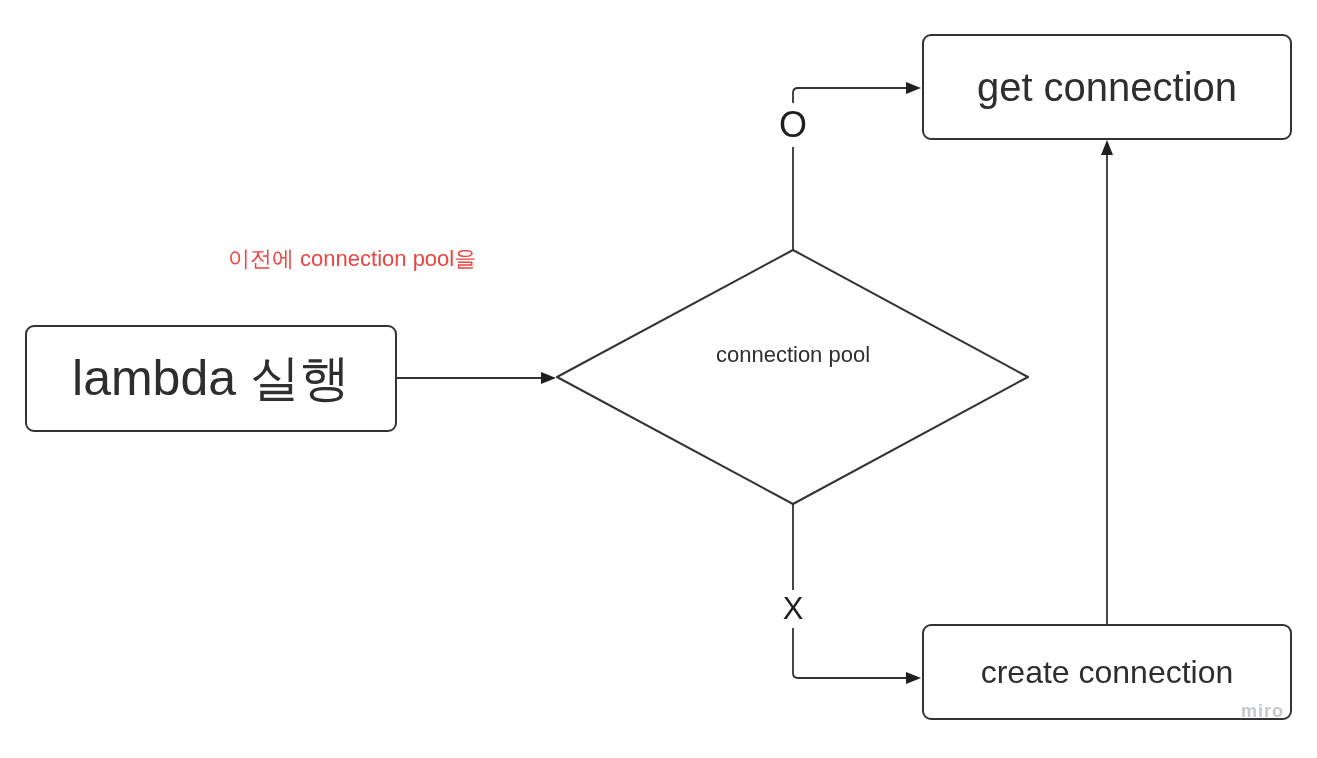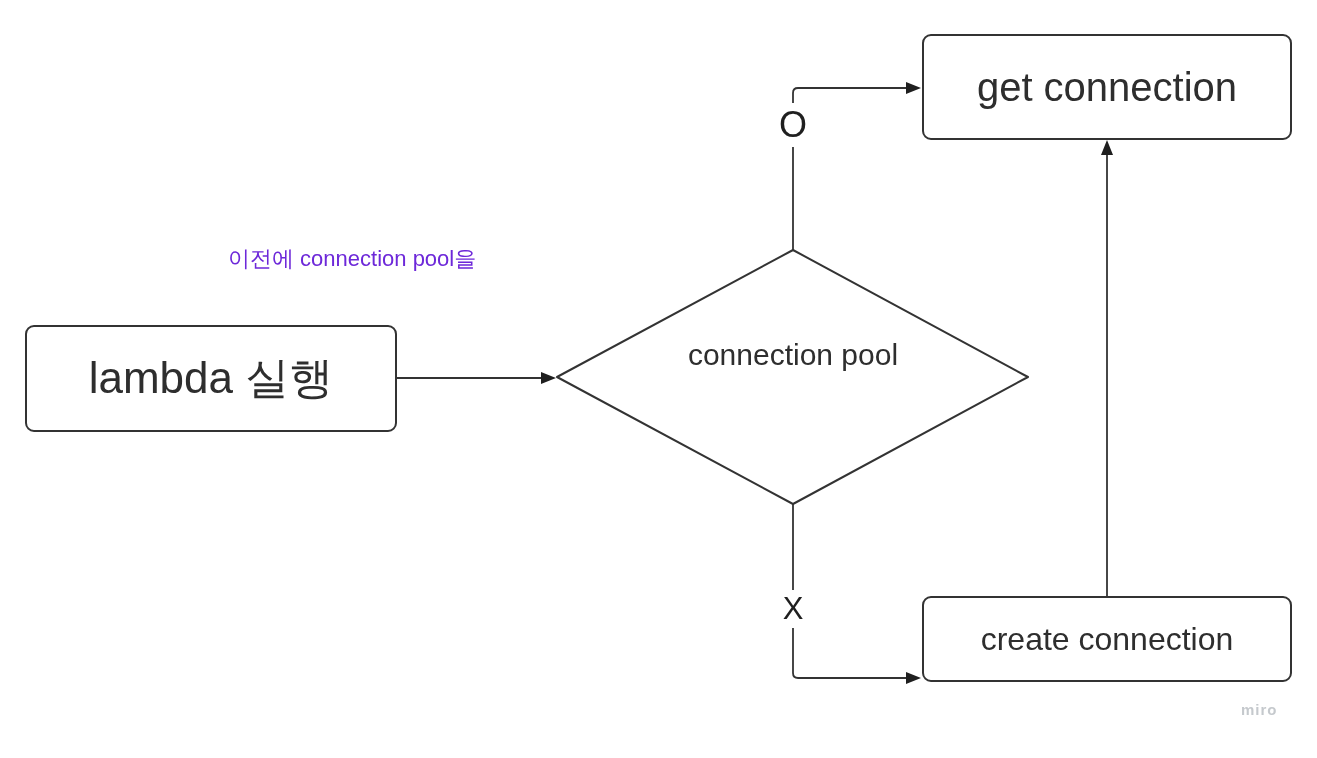--- a/index.html
+++ b/index.html
@@ -17,42 +17,42 @@
   .ah{fill:#1f1f1f;stroke:none;}
   .node{
     position:absolute;
     box-sizing:border-box;
     border:2px solid #333333;
     border-radius:9px;
     background:#ffffff;
     display:flex;align-items:center;justify-content:center;
     text-align:center;
   }
-  .node-lambda{left:25px;top:325px;width:372px;height:107px;font-size:44px;}
+  .node-lambda{left:25px;top:325px;width:372px;height:107px;font-size:50px;}
   .node-get{left:922px;top:34px;width:370px;height:106px;font-size:40px;}
-  .node-create{left:922px;top:596px;width:370px;height:86px;font-size:32px;}
+  .node-create{left:922px;top:624px;width:370px;height:96px;font-size:32px;}
   .diamond-label{
     position:absolute;left:643px;top:334px;width:300px;
-    text-align:center;font-size:30px;line-height:42px;
+    text-align:center;font-size:22px;line-height:42px;
   }
   .annotation{
     position:absolute;left:228px;top:242px;
-    font-size:22px;line-height:33px;color:#6d28d9;
+    font-size:22px;line-height:33px;color:#ef4444;
     white-space:nowrap;
   }
   .edge-label{
     position:absolute;background:#ffffff;
     display:flex;align-items:center;justify-content:center;
     color:#1f1f1f;
   }
   .edge-label-o{left:771px;top:103px;width:44px;height:44px;font-size:36px;}
   .edge-label-x{left:774px;top:590px;width:38px;height:38px;font-size:31px;}
   .watermark{
     position:absolute;left:1241px;top:701px;
-    font-size:15px;letter-spacing:1px;color:#c5c9cd;
+    font-size:18px;letter-spacing:1px;color:#c5c9cd;
     font-weight:600;
   }
 </style>
 </head>
 <body>
 
 <div class="canvas">
 
   <svg class="wires" viewBox="0 0 1317 758">
 

